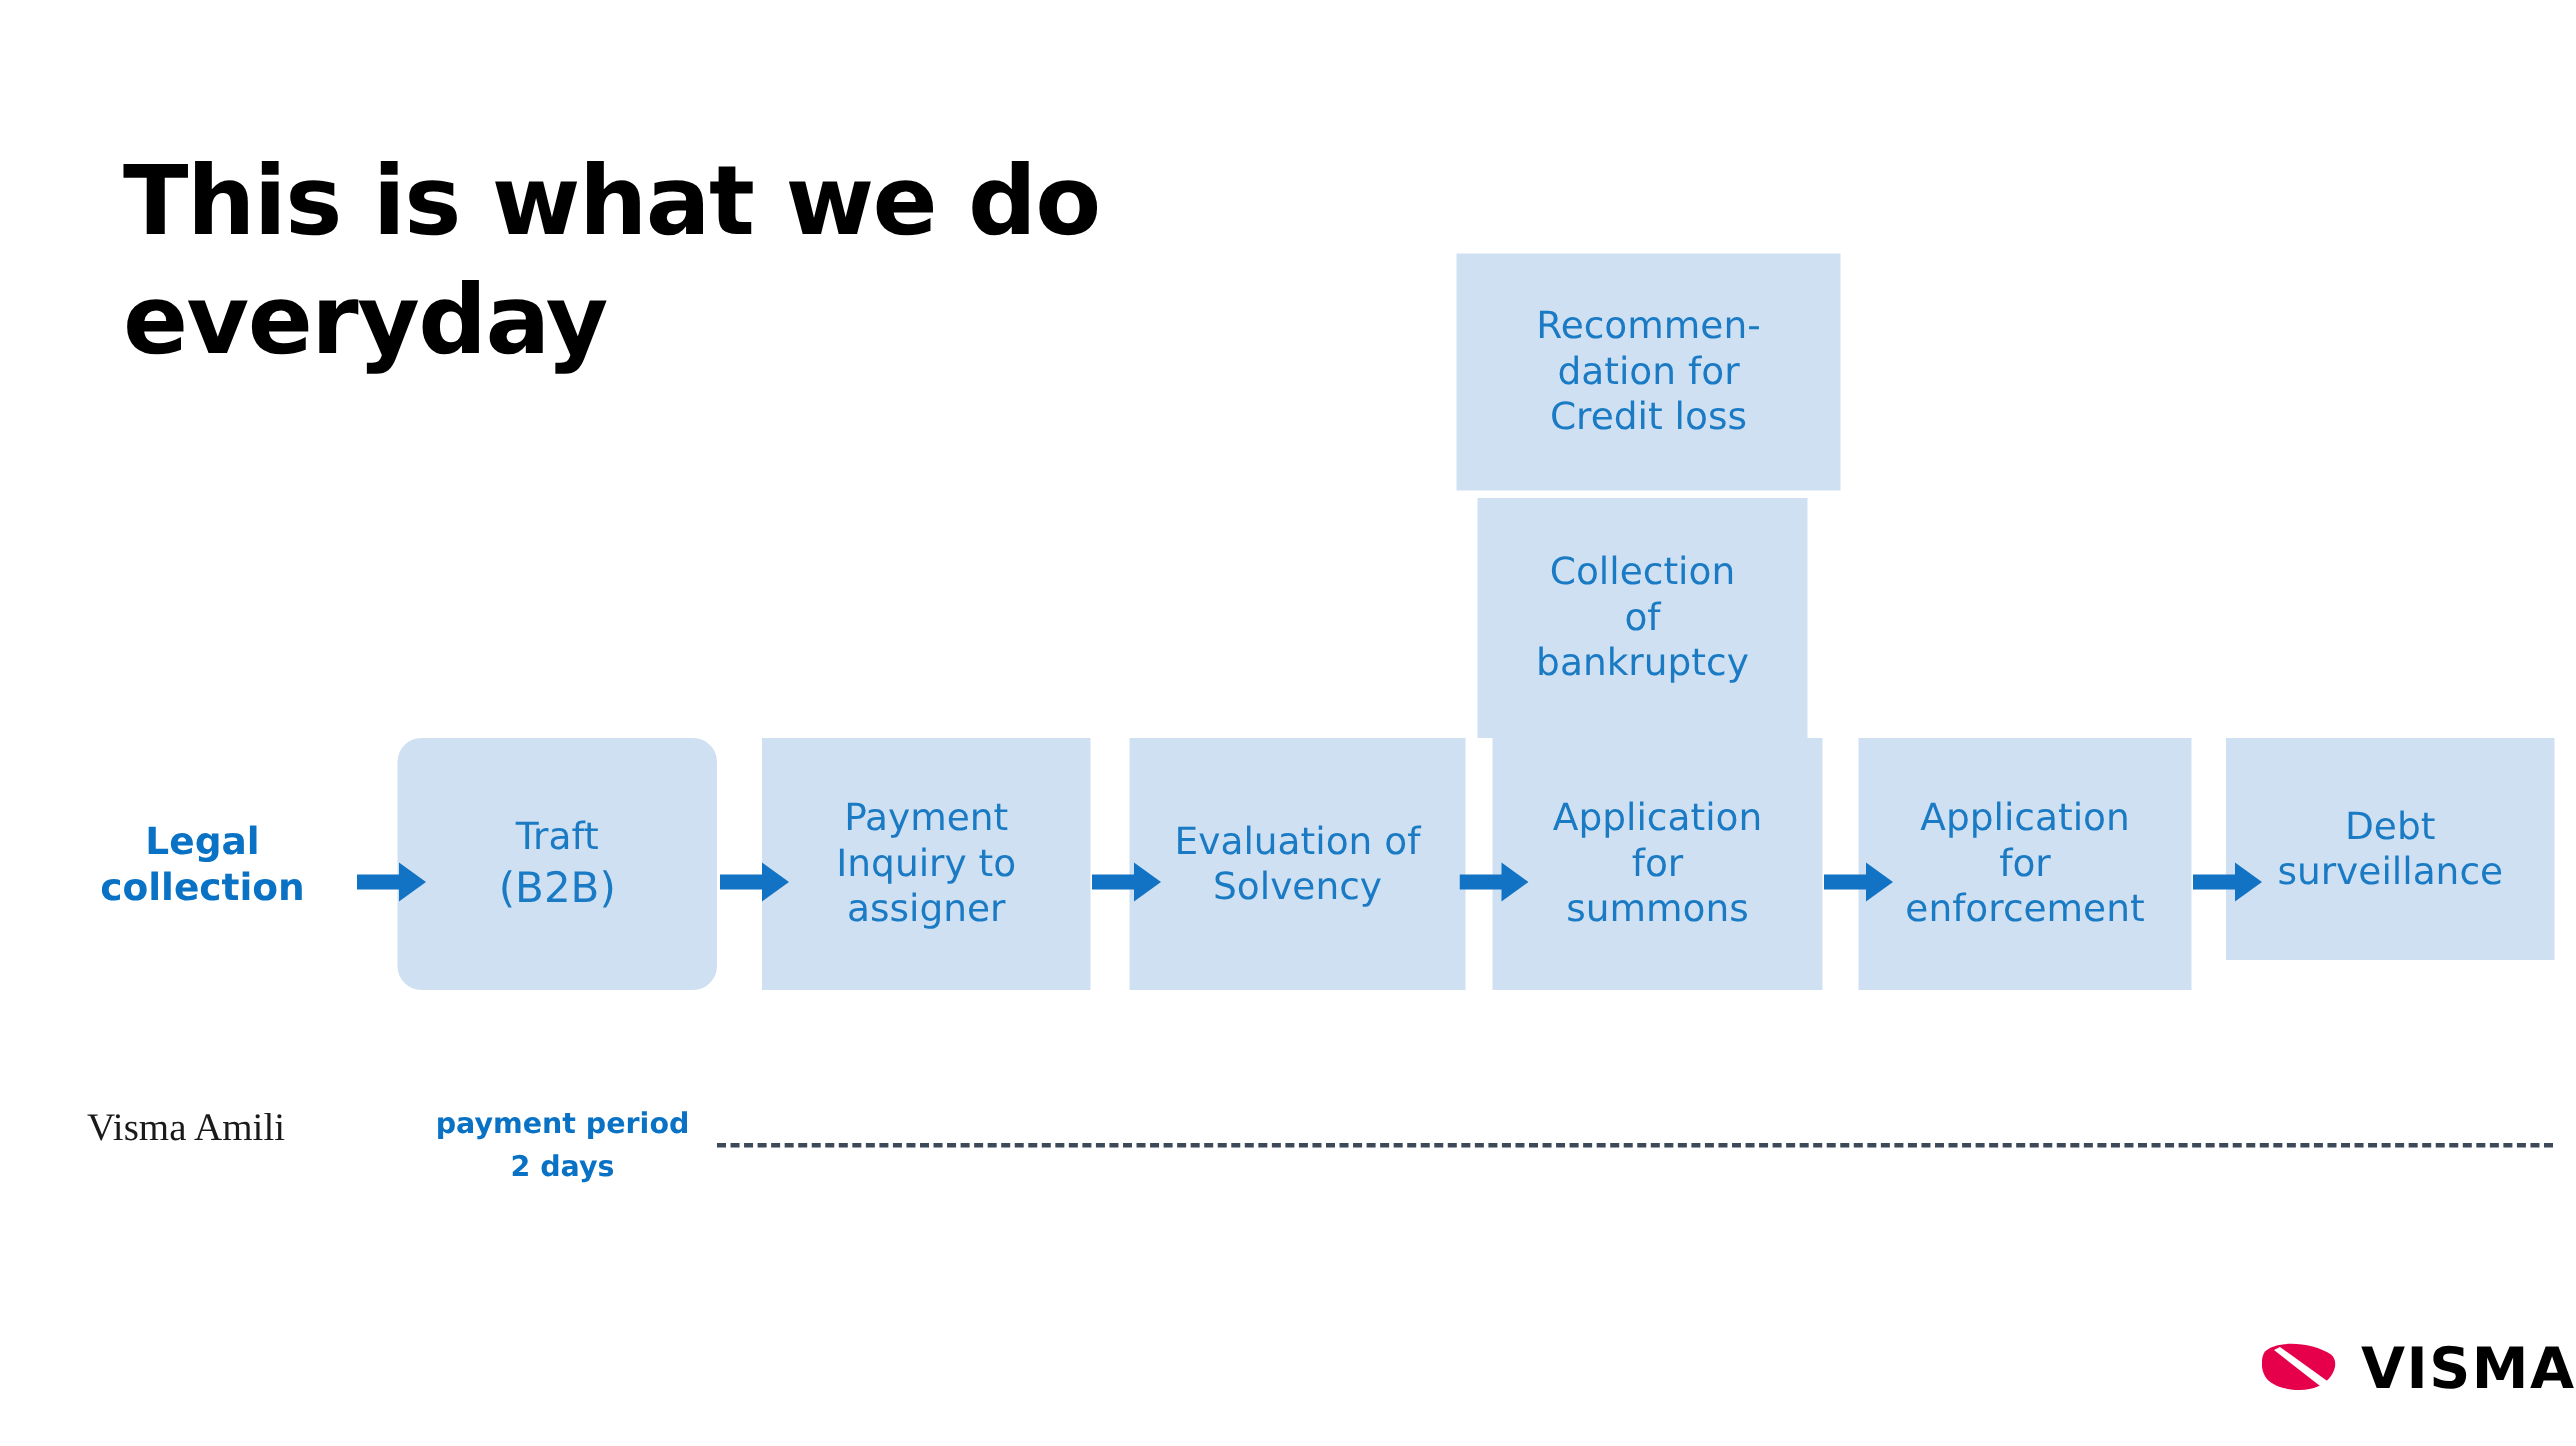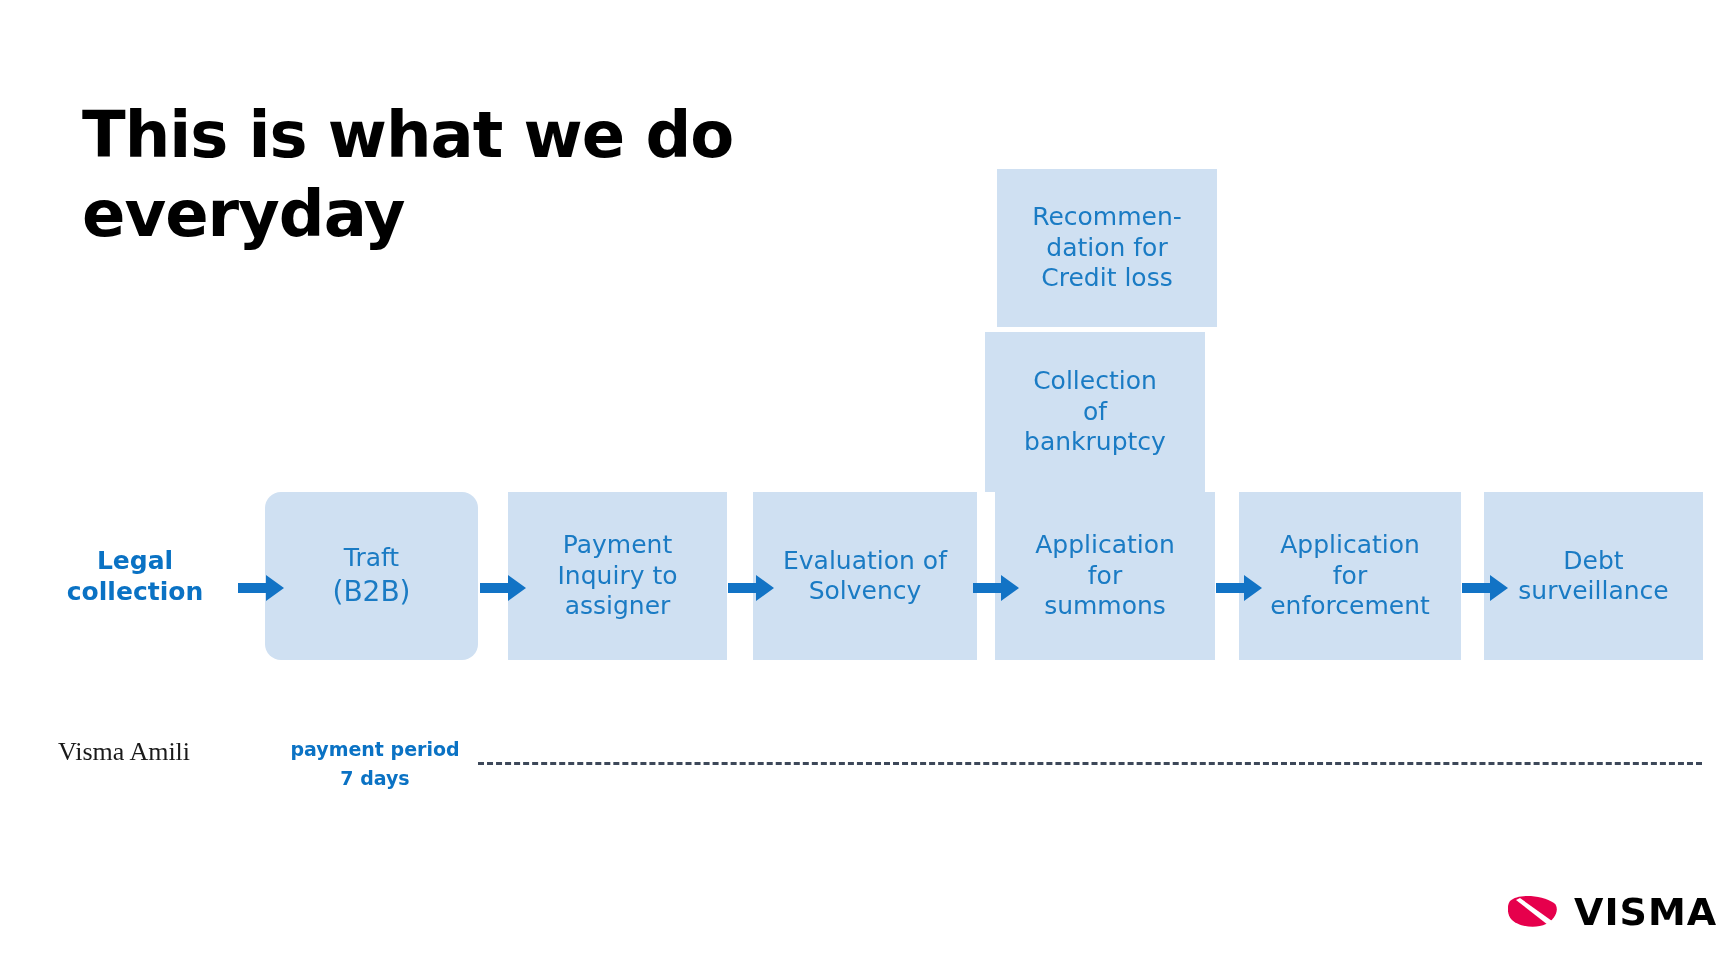--- a/index.html
+++ b/index.html
@@ -138,21 +138,21 @@
 <body>
 
 <div id="slide">
 
   <div class="slide-title">This is what we do
 everyday</div>
 
   <div class="legal-label">Legal
 collection</div>
 
-  <div class="pbox" style="left:997px; top:169px; width:220px; height:158px;">Recommen-
+  <div class="pbox" style="left:971px; top:169px; width:256px; height:158px;">Recommen-
 dation for
 Credit loss</div>
 
   <div class="pbox" style="left:985px; top:332px; width:220px; height:160px;">Collection
 of
 bankruptcy</div>
 
   <div class="pbox small-sub" style="left:265px; top:492px; width:213px; height:168px;">
     <span>Traft</span>
     <span class="sub">(B2B)</span>
@@ -166,21 +166,21 @@
 assigner</div>
 
   <div class="pbox" style="left:995px; top:492px; width:220px; height:168px;">Application
 for
 summons</div>
 
   <div class="pbox" style="left:1239px; top:492px; width:222px; height:168px;">Application
 for
 enforcement</div>
 
-  <div class="pbox" style="left:1484px; top:492px; width:219px; height:168px;">Debt
+  <div class="pbox" style="left:1484px; top:492px; width:219px; height:148px;">Debt
 surveillance</div>
 
   <div class="arrow" style="left:238px; top:573px;">
     <svg viewBox="0 0 46 30" width="46" height="30">
         <path d="M0 10 H28 V2 L46 15 L28 28 V20 H0 Z" fill="#1273c5"></path>
       </svg>
   </div>
   <div class="arrow" style="left:480px; top:573px;">
     <svg viewBox="0 0 46 30" width="46" height="30">
         <path d="M0 10 H28 V2 L46 15 L28 28 V20 H0 Z" fill="#1273c5"></path>
@@ -202,21 +202,21 @@
       </svg>
   </div>
   <div class="arrow" style="left:1462px; top:573px;">
     <svg viewBox="0 0 46 30" width="46" height="30">
         <path d="M0 10 H28 V2 L46 15 L28 28 V20 H0 Z" fill="#1273c5"></path>
       </svg>
   </div>
 
   <div class="amili-label">Visma Amili</div>
   <div class="payment-period">payment period
-7 days</div>
+2 days</div>
   <div class="dashed-line"></div>
 
   <div class="logo">
     <span class="logo-mark">
       <svg viewBox="0 0 52 34" width="52" height="34">
         <path d="M2 6 C10 -2 34 0 46 8 C52 13 48 24 38 29 C28 34 10 32 3 24 C-1 19 -1 10 2 6 Z" fill="#e6004c"></path>
         <path d="M8 5 L40 30 L44 26 L12 3 Z" fill="#ffffff"></path>
       </svg>
     </span>
     <span class="logo-text">VISMA</span>

